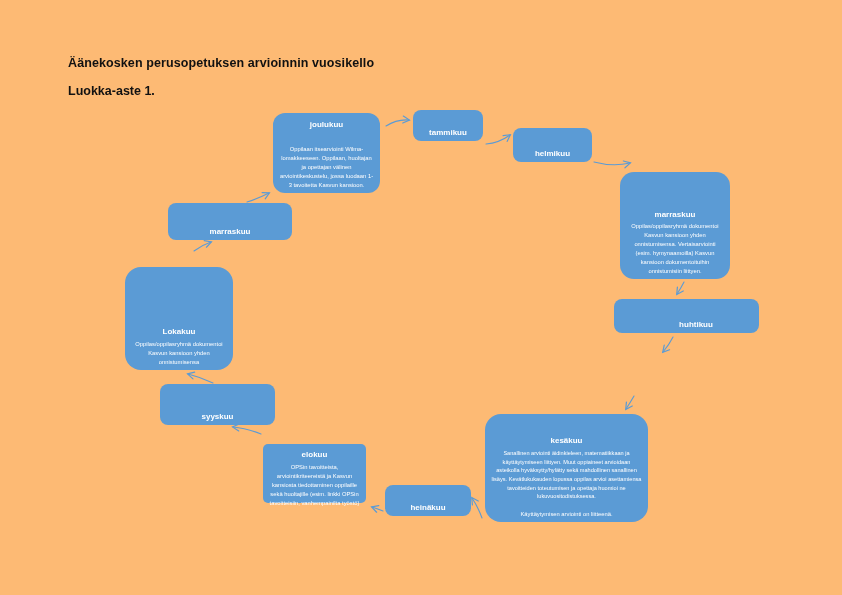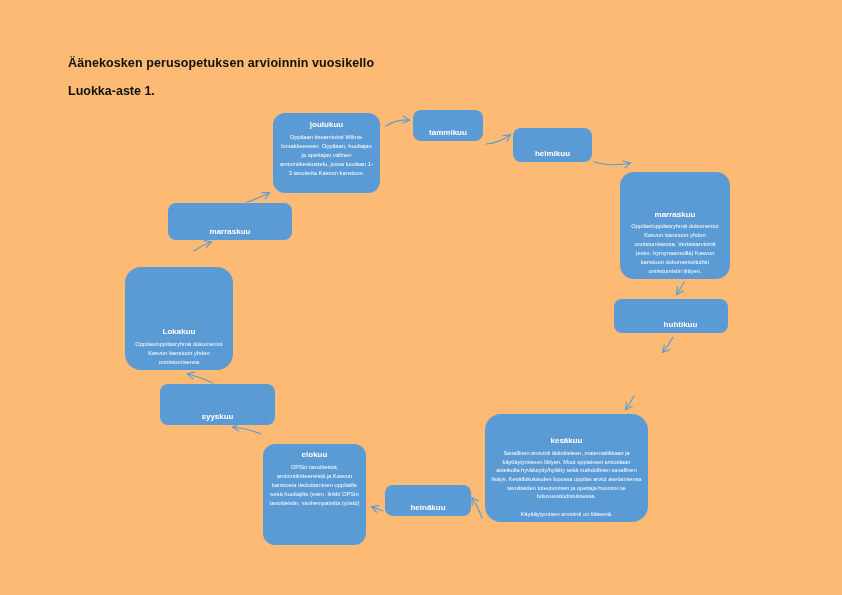--- a/index.html
+++ b/index.html
@@ -21,30 +21,30 @@
     display:flex;flex-direction:column;align-items:center;justify-content:flex-end;
     text-align:center;box-sizing:border-box;padding:3px 6px;
   }
   .box-label{font-weight:bold;font-size:8px;line-height:1.2;}
   .box-body{font-size:5.8px;line-height:1.55;margin-top:3px;}
   .box-body2{font-size:5.8px;line-height:1.55;margin-top:9px;}
 
   .m-tammikuu {left:413px;top:110px;width:70px;height:31px;}
   .m-helmikuu {left:513px;top:128px;width:79px;height:34px;}
   .m-maaliskuu{left:620px;top:172px;width:110px;height:107px;border-radius:14px;}
-  .m-huhtikuu {left:614px;top:299px;width:114px;height:34px;padding-left:25px;}
+  .m-huhtikuu {left:614px;top:299px;width:145px;height:34px;padding-left:25px;}
   .m-toukokuu {left:603px;top:358px;width:112px;height:34px;}
   .m-kesakuu  {left:485px;top:414px;width:163px;height:108px;border-radius:16px;}
   .m-kesakuu .box-body{font-size:5.6px;}
   .m-heinakuu {left:385px;top:485px;width:86px;height:31px;}
-  .m-elokuu   {left:263px;top:444px;width:103px;height:101px;border-radius:12px;justify-content:flex-start;padding-top:6px;}
+  .m-elokuu   {left:263px;top:444px;width:103px;height:59px;border-radius:5px;justify-content:flex-start;padding-top:6px;}
   .m-syyskuu  {left:160px;top:384px;width:115px;height:41px;}
   .m-lokakuu  {left:125px;top:267px;width:108px;height:103px;border-radius:16px;}
   .m-marraskuu{left:168px;top:203px;width:124px;height:37px;}
-  .m-joulukuu {left:273px;top:113px;width:107px;height:80px;border-radius:12px;justify-content:flex-start;padding-top:7px;}
+  .m-joulukuu {left:273px;top:113px;width:107px;height:80px;border-radius:12px;justify-content:space-between;padding-top:7px;}
 </style>
 </head>
 <body>
 
 <div class="page">
 
   <h1 class="doc-title">Äänekosken perusopetuksen arvioinnin vuosikello</h1>
   <h2 class="doc-subtitle">Luokka-aste 1.</h2>
 
   <svg class="arrows" width="842" height="595" viewBox="0 0 842 595" xmlns="http://www.w3.org/2000/svg">

